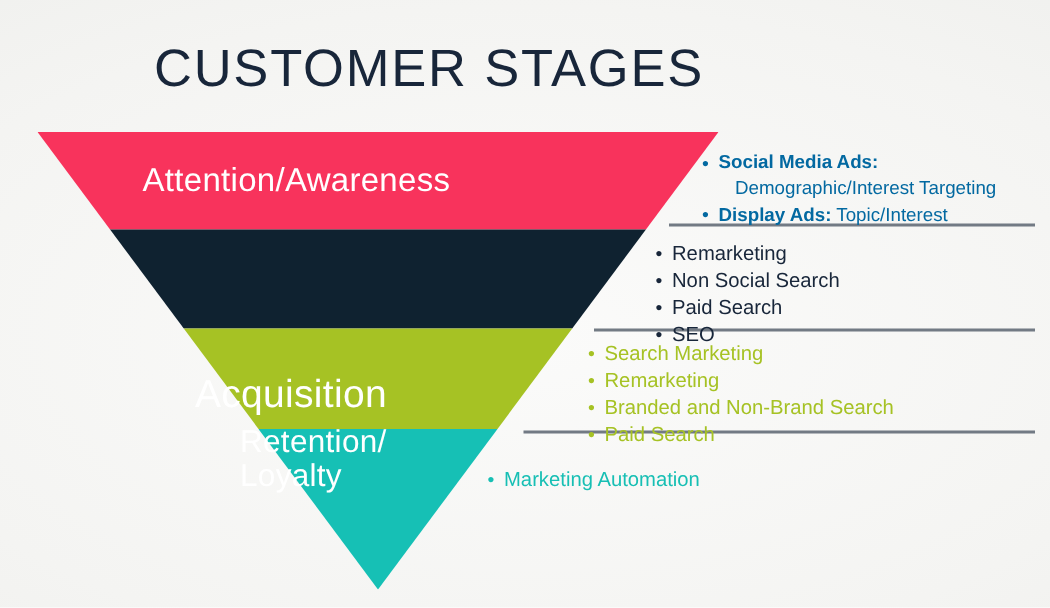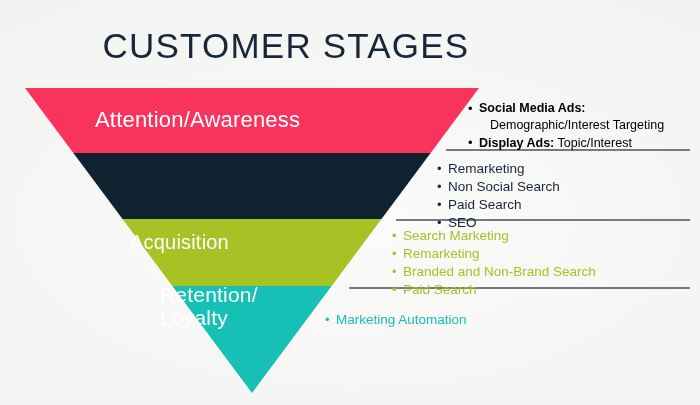--- a/index.html
+++ b/index.html
@@ -32,21 +32,21 @@
     position:absolute;
     color:#ffffff;
     font-weight:400;
     line-height:1.08;
     white-space:pre-line;
     letter-spacing:0.2px;
     pointer-events:none;
   }
   #lbl-attention { left:95px;  top:108px; width:320px; font-size:22px; }
   #lbl-interest  { left:105px; top:170px; width:280px; font-size:22px; }
-  #lbl-acquisition { left:130px; top:232px; width:235px; font-size:20px; }
+  #lbl-acquisition { left:130px; top:248px; width:235px; font-size:26px; }
   #lbl-retention { left:160px; top:284px; width:175px; font-size:21px; }
 
   
   .notes { position:absolute; }
   .notes ul { list-style:none; }
   .notes li {
     font-size:13.5px;
     line-height:1.34;
     padding-left:11px;
     position:relative;
@@ -97,21 +97,21 @@
 
   <div class="band-label" id="lbl-attention" style="color: rgb(255, 255, 255);">Attention/Awareness</div>
   <div class="band-label" id="lbl-acquisition" style="color: rgb(255, 255, 255);">Acquisition</div>
   <div class="band-label" id="lbl-retention" style="color: rgb(255, 255, 255);">Retention/
 Loyalty</div>
 
   <div class="divider" id="div-1"></div>
   <div class="divider" id="div-2"></div>
   <div class="divider" id="div-3"></div>
 
-  <div class="notes" id="notes-attention" style="color: #000000;">
+  <div class="notes" id="notes-attention" style="color: #0369a1;">
     <ul>
         <li><span class="strong">Social Media Ads:</span></li>
         <li class="no-bullet"><span>Demographic/Interest Targeting</span></li>
         <li><span class="strong">Display Ads:</span><span> Topic/Interest</span></li>
       </ul>
   </div>
   <div class="notes" id="notes-interest" style="color: rgb(24, 38, 58);">
     <ul>
         <li><span>Remarketing</span></li>
         <li><span>Non Social Search</span></li>

